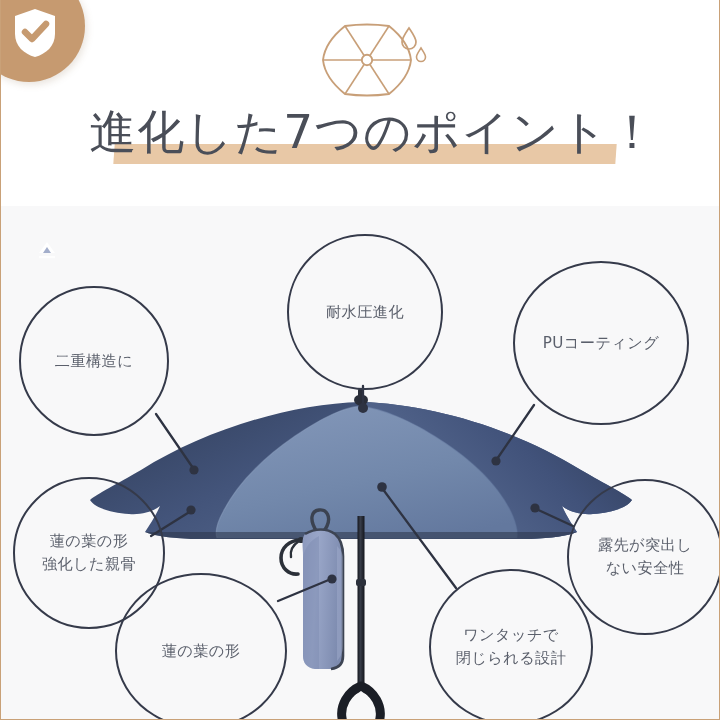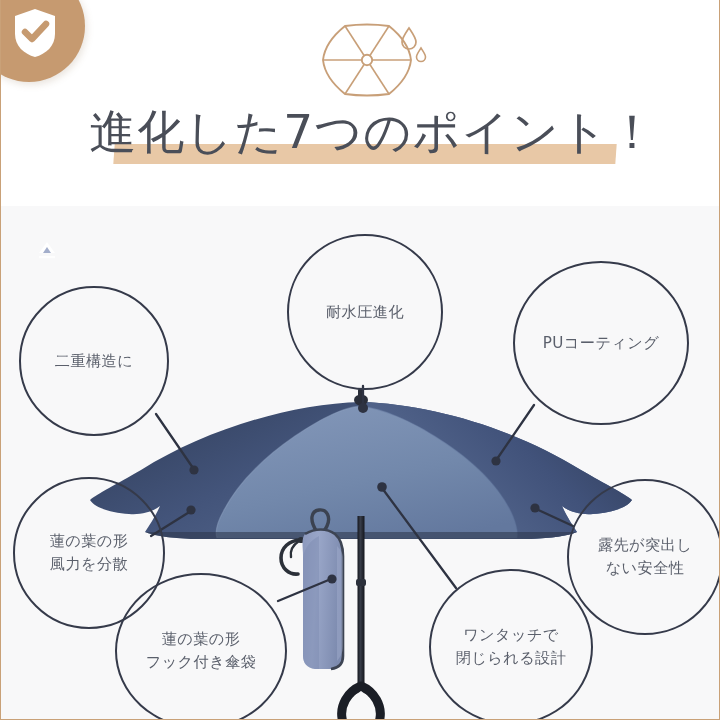--- a/index.html
+++ b/index.html
@@ -342,31 +342,30 @@
       <div class="bubble" id="bubble-2">
         <span>耐水圧進化</span>
       </div>
 
       <div class="bubble" id="bubble-3">
         <span>PUコーティング</span>
       </div>
 
       <div class="bubble" id="bubble-4">
         <span>蓮の葉の形</span>
-        <span>風力を分散</span>
+        <span>強化した親骨</span>
       </div>
 
       <div class="bubble" id="bubble-5">
         <span>露先が突出し</span>
         <span>ない安全性</span>
       </div>
 
       <div class="bubble" id="bubble-6">
         <span>蓮の葉の形</span>
-        <span>フック付き傘袋</span>
       </div>
 
       <div class="bubble" id="bubble-7">
         <span>ワンタッチで</span>
         <span>閉じられる設計</span>
       </div>
 
     </div>
   </div>
 </div>

